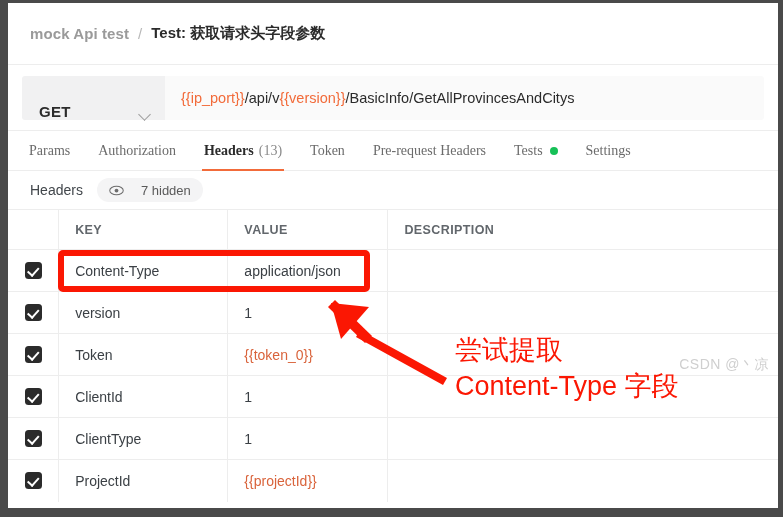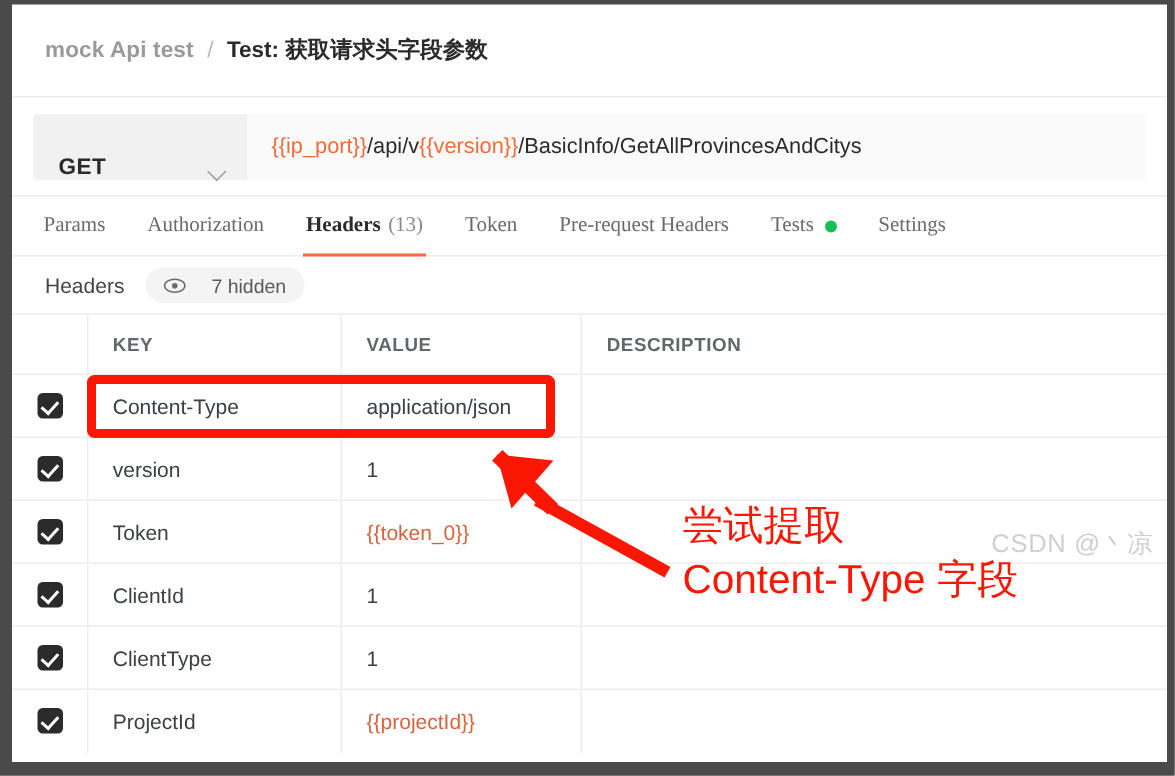--- a/index.html
+++ b/index.html
@@ -179,21 +179,21 @@
     color: #fb1703;
     font-size: 27px;
     line-height: 36px;
     font-family: "Liberation Sans", "DejaVu Sans", sans-serif;
     white-space: nowrap;
   }
   .watermark {
     position: absolute;
     right: 14px; bottom: 12px;
     color: #cfcfcf;
-    font-size: 17px;
+    font-size: 14px;
     letter-spacing: .5px;
   }
   .scroll-h {
     position: absolute;
     left: 8px; bottom: 3px;
     width: 770px; height: 6px;
     background: #4a4a4a;
   }
 </style>
 </head>

